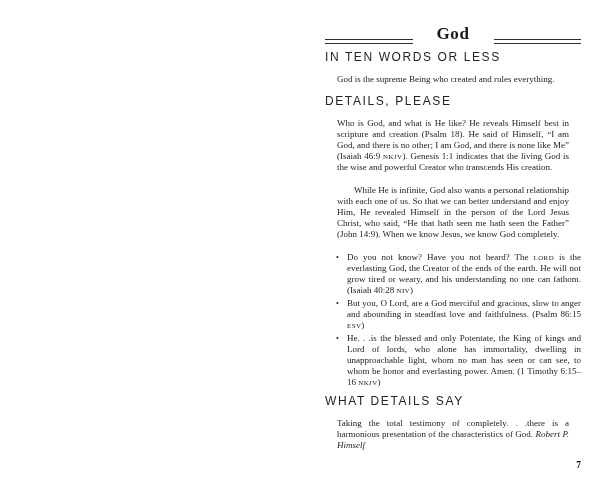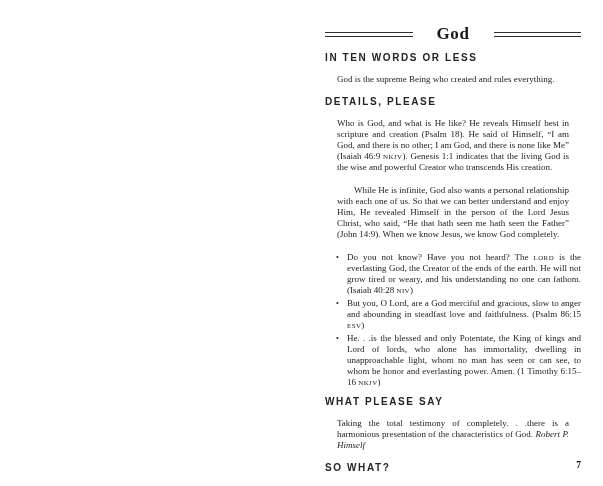--- a/index.html
+++ b/index.html
@@ -17,21 +17,21 @@
     color: #1c1c1c;
   }
   .column {
     position: absolute;
     left: 325px;
     top: 24px;
     width: 256px;
   }
   .title-row {
     display: flex;
-    align-items: center;
+    align-items: flex-end;
     gap: 24px;
     margin: 0 0 8px 0;
   }
   .title-row h1 {
     margin: 0;
     font-family: "Liberation Serif", serif;
     font-size: 17px;
     font-weight: bold;
     letter-spacing: 0.6px;
     color: #171717;
@@ -39,22 +39,22 @@
   }
   .rule {
     flex: 1;
     height: 3px;
     border-top: 1.5px solid #2e2e2e;
     border-bottom: 1.5px solid #2e2e2e;
   }
   h2.sec-head {
     margin: 9px 0 3px 0;
     font-family: "Liberation Sans", sans-serif;
-    font-size: 10px;
-    font-weight: bold;
+    font-size: 12px;
+    font-weight: normal;
     letter-spacing: 1.6px;
     color: #242424;
     line-height: 9px;
   }
   p.body {
     margin: 12px;
     font-size: 9px;
     line-height: 11px;
     text-align: justify;
   }
@@ -131,24 +131,23 @@
           <span><span>But you, O Lord, are a God merciful and gracious, slow to anger and abounding in steadfast love and faithfulness. (Psalm 86:15 </span><span class="sc">ESV</span><span>)</span></span>
         </li>
         <li>
           <span class="marker">•</span>
           <span><span>He. . .is the blessed and only Potentate, the King of kings and Lord of lords, who alone has immortality, dwelling in unapproachable light, whom no man has seen or can see, to whom be honor and everlasting power. Amen. (1 Timothy 6:15–16 </span><span class="sc">NKJV</span><span>)</span></span>
         </li>
       </ul>
     </section>
 
     <section>
-      <h2 class="sec-head">WHAT PLEASE SAY</h2>
+      <h2 class="sec-head">WHAT DETAILS SAY</h2>
       <p class="body"><span>Taking the total testimony of completely. . .there is a harmonious presentation of the characteristics of God. </span><span class="it">Robert P. Himself</span></p>
     </section>
 
     <section>
-      <h2 class="sec-head">SO WHAT?</h2>
     </section>
 
   </div>
 
   <div class="pagenum">7</div>
 </div>
 
 </body></html>

